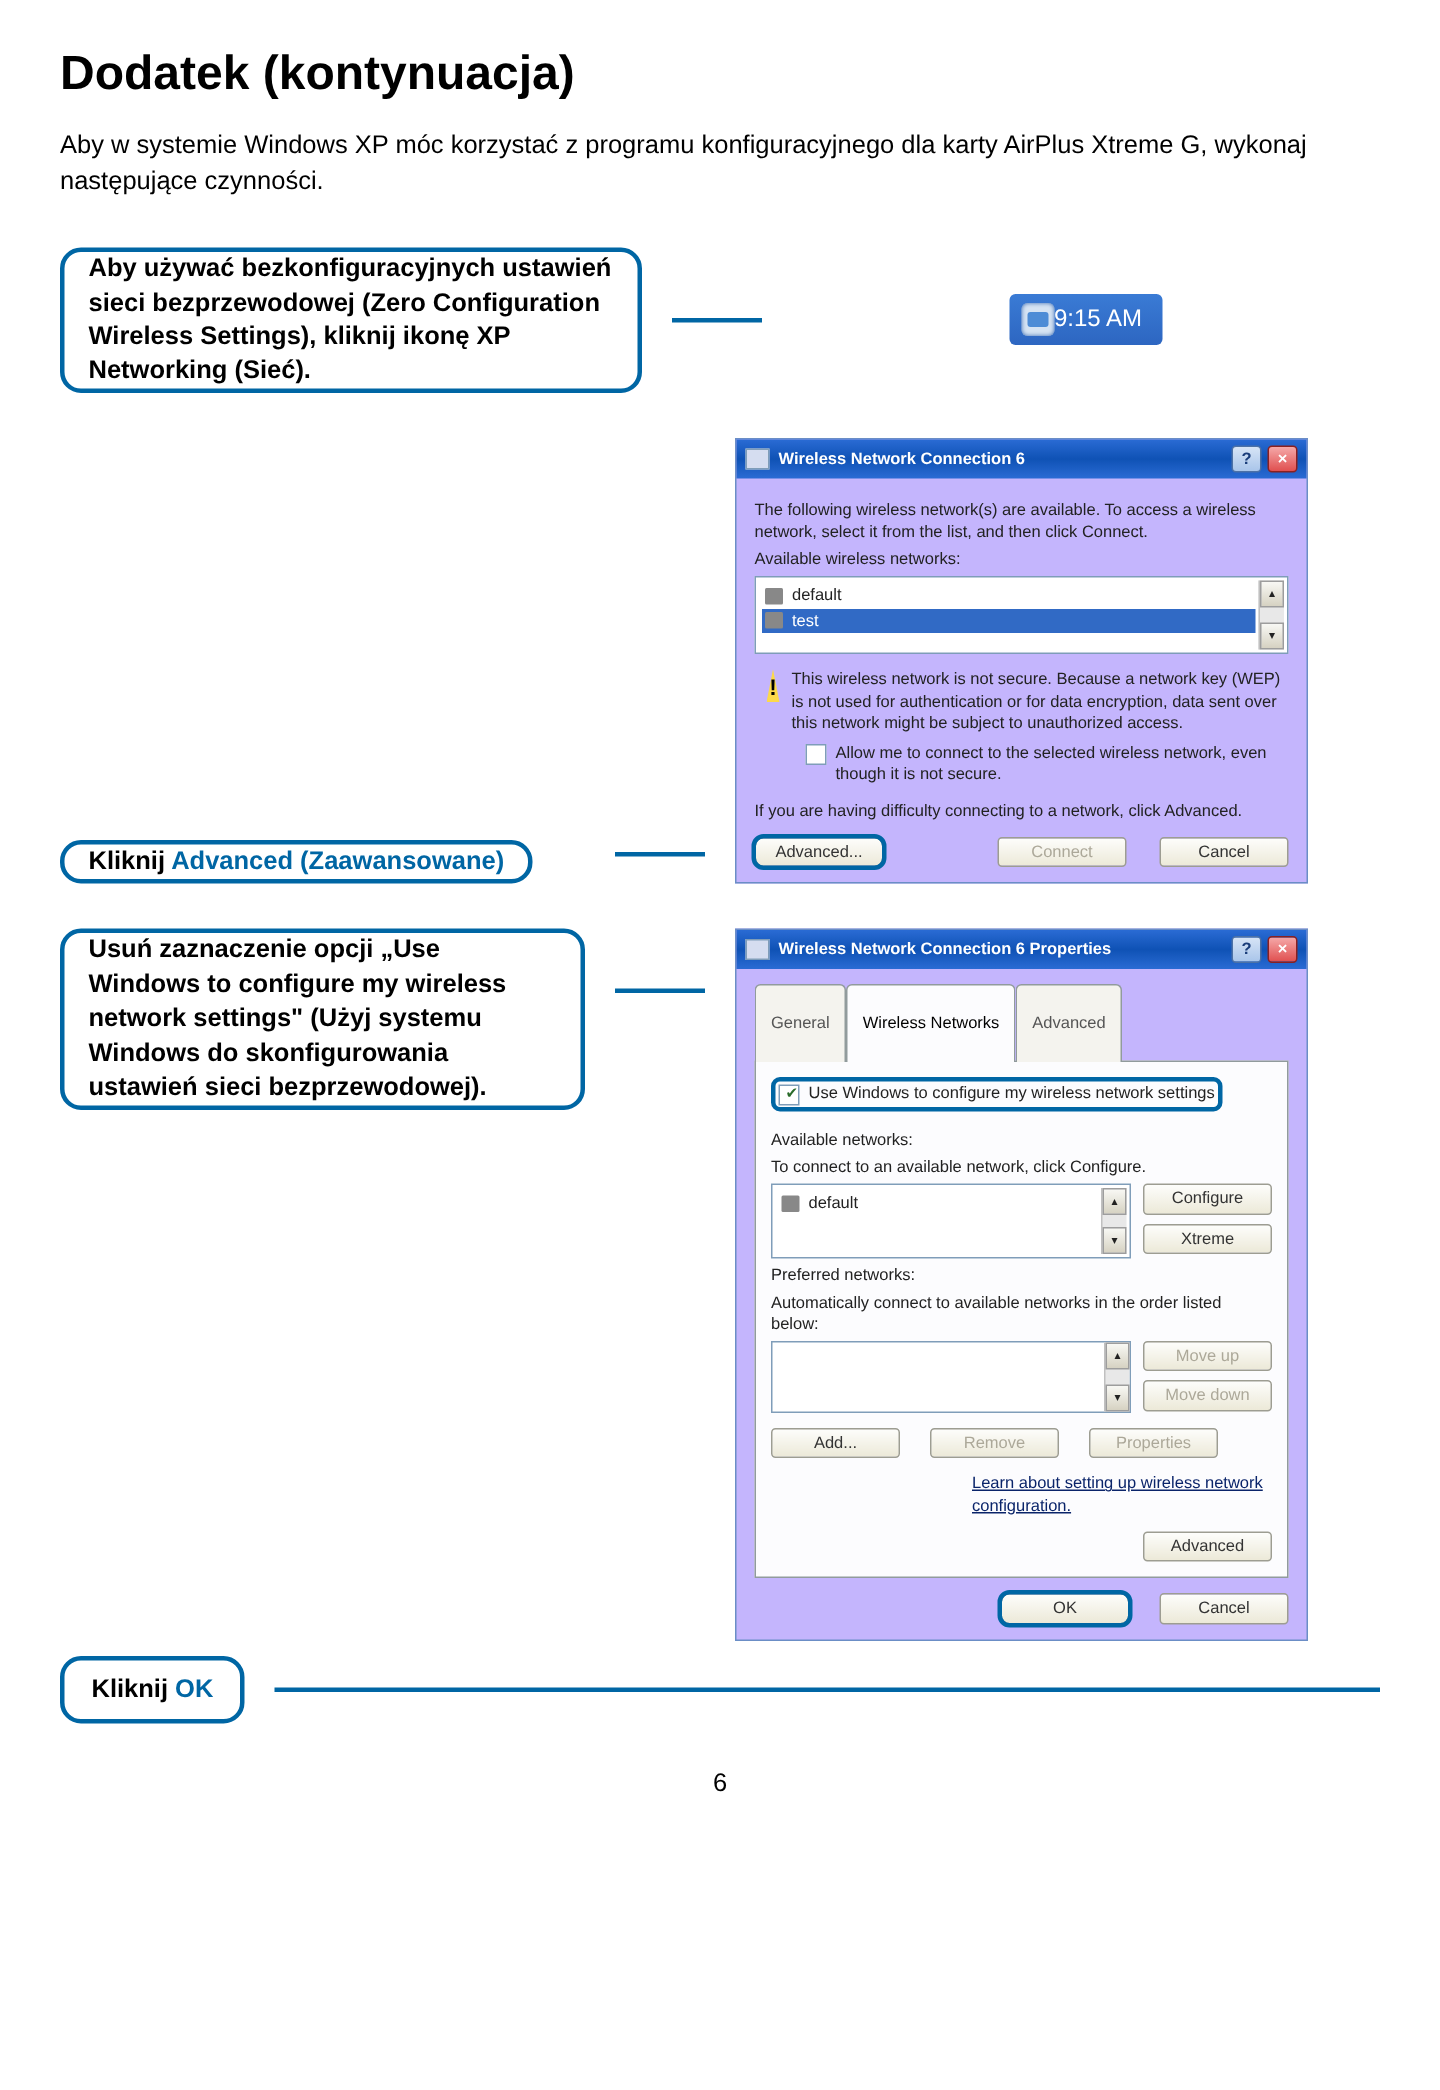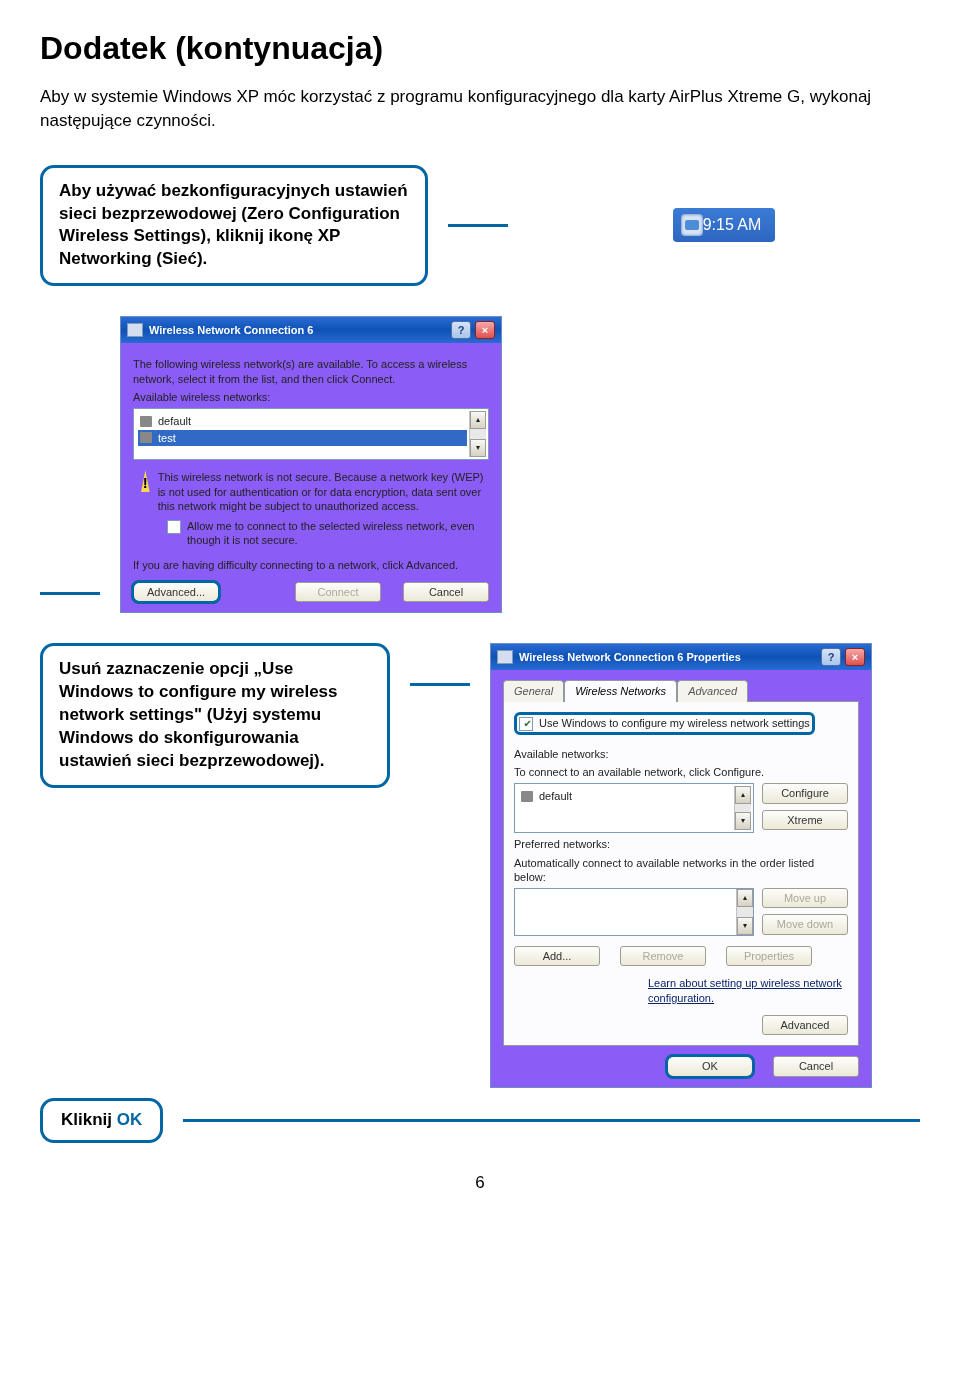--- a/index.html
+++ b/index.html
@@ -10,21 +10,21 @@
     background: #fff;
     color: #000;
     font-size: 15px;
   }
   h1 { font-size: 32px; margin: 0 0 18px 0; font-weight: bold; }
   .intro { font-size: 17px; line-height: 1.4; margin-bottom: 32px; }
   .row { display: flex; align-items: flex-start; gap: 20px; margin-bottom: 30px; }
   .callout {
     border: 3px solid #0066a4;
     border-radius: 14px;
-    padding: 12px 16px;
+    padding: 0 16px;
     font-size: 17px;
     font-weight: bold;
     line-height: 1.35;
     background: #fff;
   }
   .callout .hl { color: #0066a4; }
   .connector {
     flex: 0 0 60px;
     display: flex;
     align-items: center;
@@ -60,21 +60,21 @@
     height: 10px;
     background: #4d8cd6;
     top: 6px;
     left: 4px;
     border-radius: 2px;
   }
   .xp-window {
     font-family: Tahoma, Arial, sans-serif;
     font-size: 11px;
     border: 1px solid #6b8ec6;
-    background: #8b5cf6;
+    background: #c4b5fd;
     width: 380px;
     filter: blur(0.3px);
   }
   .xp-titlebar {
     background: linear-gradient(#2a6bd4, #0f52b5 50%, #2a6bd4);
     color: #fff;
     font-weight: bold;
     padding: 4px 6px;
     display: flex;
     justify-content: space-between;
@@ -161,28 +161,27 @@
     min-width: 64px;
     text-align: center;
     color:#333;
   }
   .xp-btn.disabled { color: #aca899; }
   .btn-row { display: flex; gap: 20px; justify-content: flex-end; margin-top: 10px; }
   .btn-row.left { justify-content: flex-start; }
   .highlight-ring { outline: 3px solid #0066a4; outline-offset: -1px; border-radius:6px; }
   .tabstrip { display:flex; gap:0; margin-bottom:-1px; font-size:11px; }
   .tab {
-    padding: 3px 10px;
+    padding: 18px 10px;
     border: 1px solid #919b9c;
     border-bottom: none;
     background: #f4f3ee;
     border-top-left-radius: 4px;
     border-top-right-radius: 4px;
     color:#555;
-    font-style:italic;
   }
   .tab.active { background:#fcfcfe; color:#000; position:relative; }
   .tab-panel { border:1px solid #919b9c; padding: 10px; background:#fcfcfe; }
   .use-windows-box { border: 3px solid #0066a4; border-radius: 6px; padding:1px 2px; display:inline-block;text-align:right; }
   .section-title { text-decoration: underline; margin: 10px 0 4px 0; }
   .pref-box { background:#fff; border:1px solid #7f9db9; height:46px; display:flex; margin-bottom:6px;}
   .side-btn-col { display:flex; flex-direction:column; gap:6px; }
   .two-col { display:flex; gap:8px; align-items:flex-start; }
   .link { color:#0a246a; text-decoration: underline; }
   .page-num { text-align:center; font-size:17px; margin-top:20px; }
@@ -201,20 +200,26 @@
     </div>
   <div style="flex:1; display:flex; justify-content:center;">
     <div class="systray">
       <span class="systray-icon"></span>
       <span>9:15 AM</span>
     </div>
   </div>
 </div>
 
 <div class="row" style="align-items:flex-end;">
+  <div style="width:350px; display:flex; flex-direction:column; align-items:flex-start;">
+    <div style="flex-grow:1; min-height:260px;"></div>
+    <div class="callout">
+      <span>Kliknij </span><span class="hl">Advanced (Zaawansowane)</span>
+    </div>
+  </div>
   <div class="connector" style="margin-bottom:18px;">
       <div class="connector-line"></div>
     </div>
   <div class="xp-window">
     <div class="xp-titlebar">
       <div class="title-left">
         <span class="small-ico"></span>
         <span>Wireless Network Connection 6</span>
       </div>
       <div class="title-controls">

